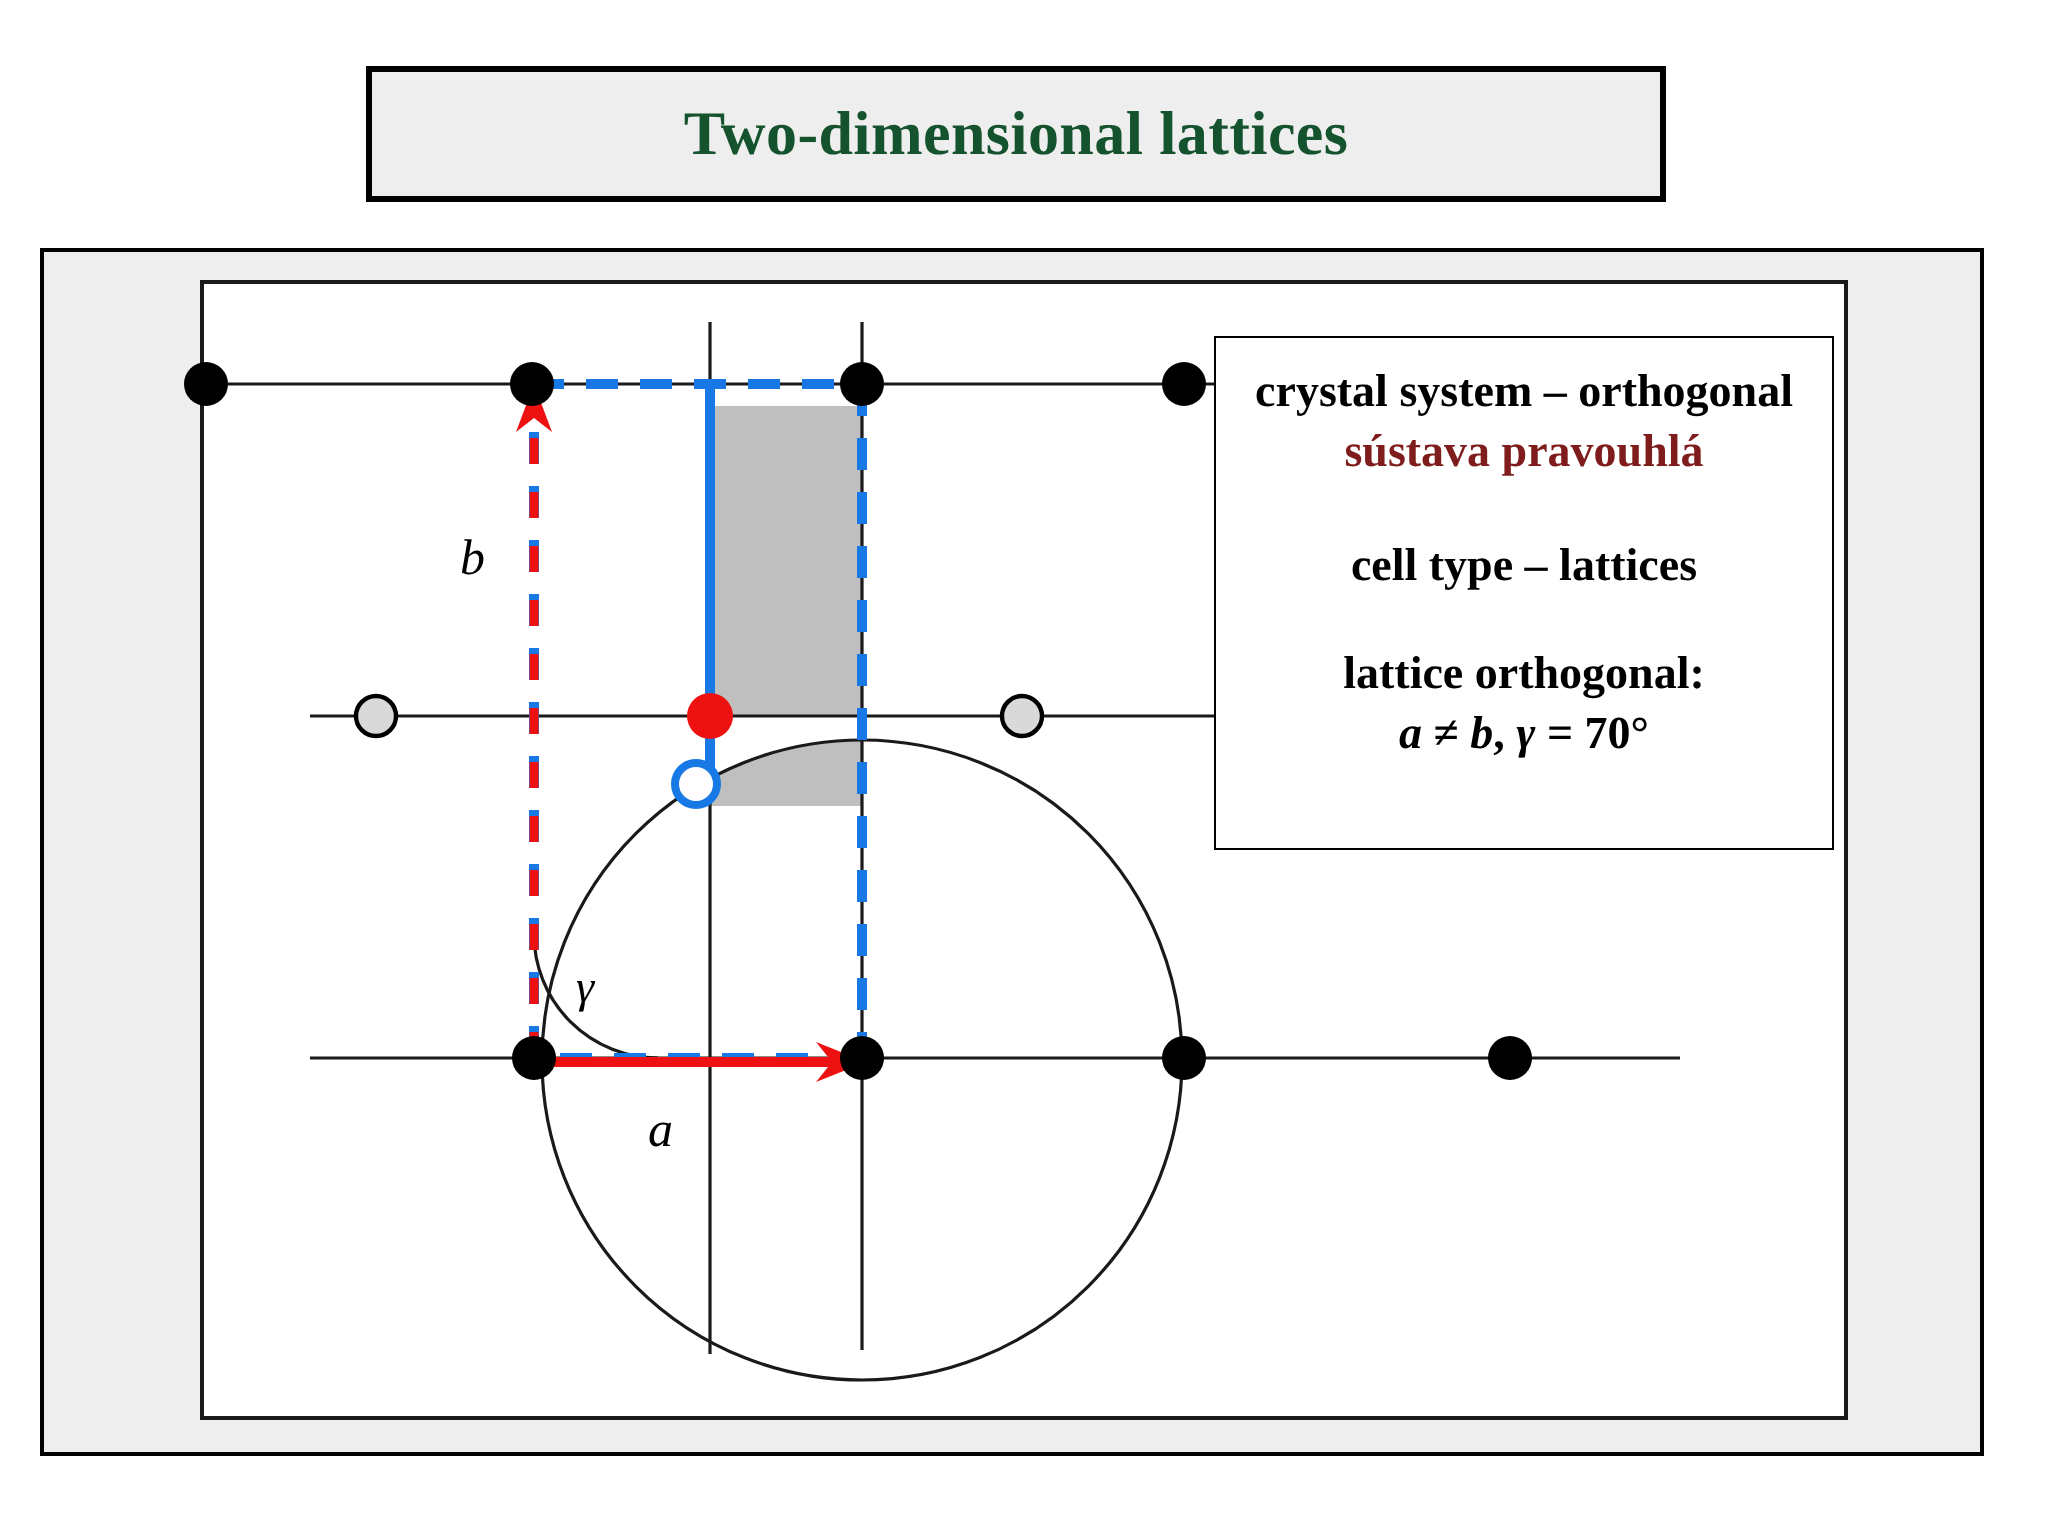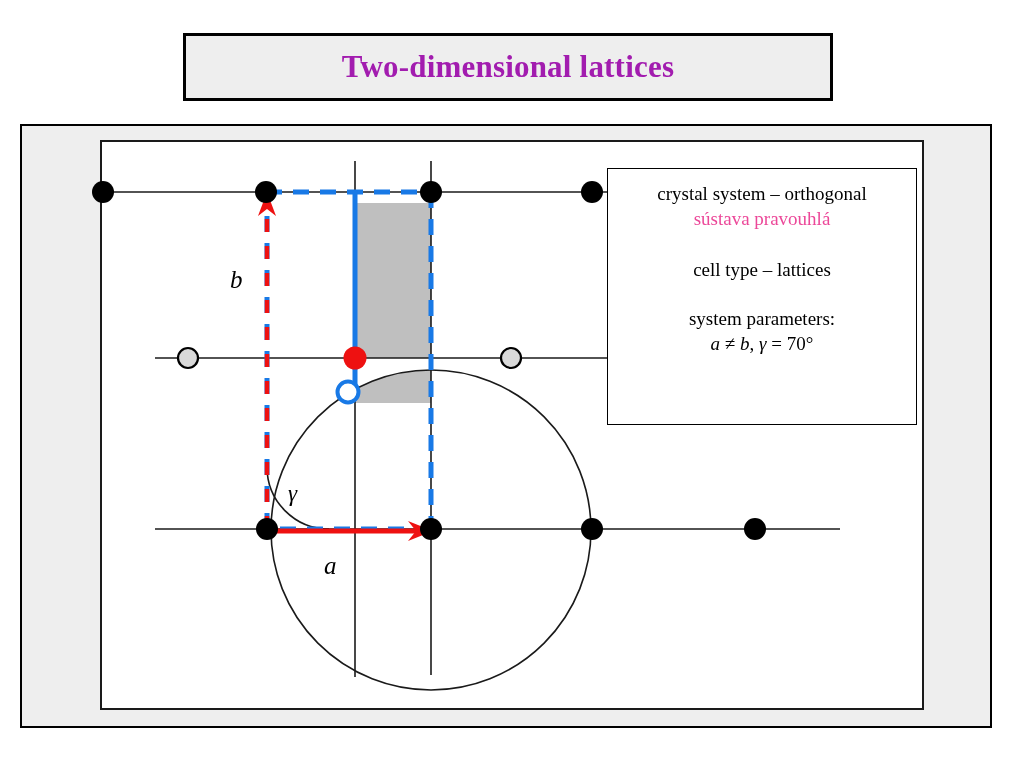--- a/index.html
+++ b/index.html
@@ -26,21 +26,21 @@
     border: 3px solid #000000;
     box-sizing: border-box;
     display: flex;
     align-items: center;
     justify-content: center;
   }
   #title-text {
     font-family: "Liberation Serif", "DejaVu Serif", serif;
     font-weight: bold;
     font-size: 31px;
-    color: #a21caf;
+    color: #14532d;
     letter-spacing: 0.2px;
     white-space: nowrap;
   }
 
   
   #outer-frame {
     position: absolute;
     left: 20px;
     top: 124px;
     width: 972px;
@@ -77,26 +77,27 @@
     top: 168px;
     width: 310px;
     height: 257px;
     background: #ffffff;
     border: 1.5px solid #000000;
     box-sizing: border-box;
     text-align: center;
     padding-top: 12px;
   }
   .info-line {
-    font-size: 19px;
+    font-size: 23px;
     color: #000000;
     line-height: 1.32;
     white-space: nowrap;
-  }
-  .info-line.blue { color: #ec4899; }
+    font-weight: bold;
+  }
+  .info-line.blue { color: #7f1d1d; }
   .info-gap { height: 26px; }
   .info-gap-sm { height: 24px; }
   .mathital {
     font-style: italic;
     font-family: "Liberation Serif", "DejaVu Serif", serif;
   }
 
   
   .diagram-label {
     position: absolute;
@@ -200,17 +201,17 @@
 <div class="diagram-label" id="label-b">b</div>
 <div class="diagram-label" id="label-gamma">γ</div>
 <div class="diagram-label" id="label-a">a</div>
 
 <div id="info-box">
   <div class="info-line">crystal system – orthogonal</div>
   <div class="info-line blue">sústava pravouhlá</div>
   <div class="info-gap"></div>
   <div class="info-line">cell type – lattices</div>
   <div class="info-gap-sm"></div>
-  <div class="info-line">system parameters:</div>
+  <div class="info-line">lattice orthogonal:</div>
   <div class="info-line">
     <span class="mathital">a</span><span> ≠ </span><span class="mathital">b</span><span>, </span><span class="mathital">γ</span><span> = 70°</span>
   </div>
 </div>
 
 </body></html>

